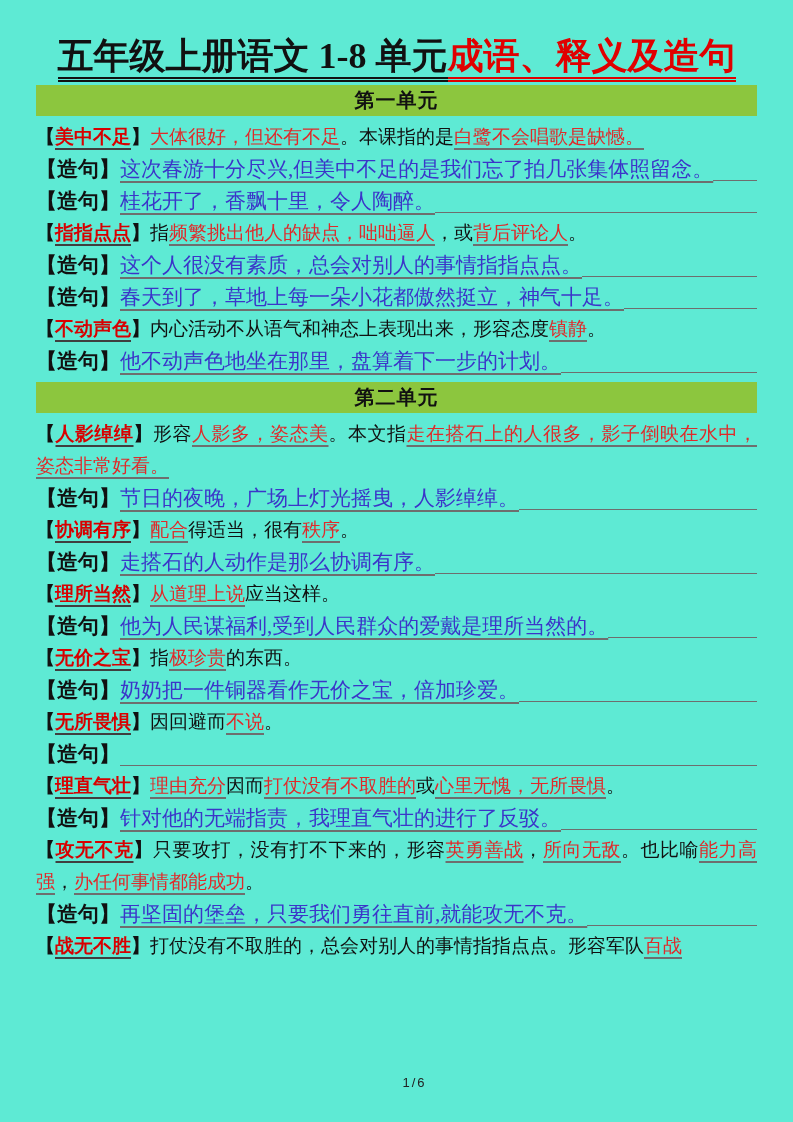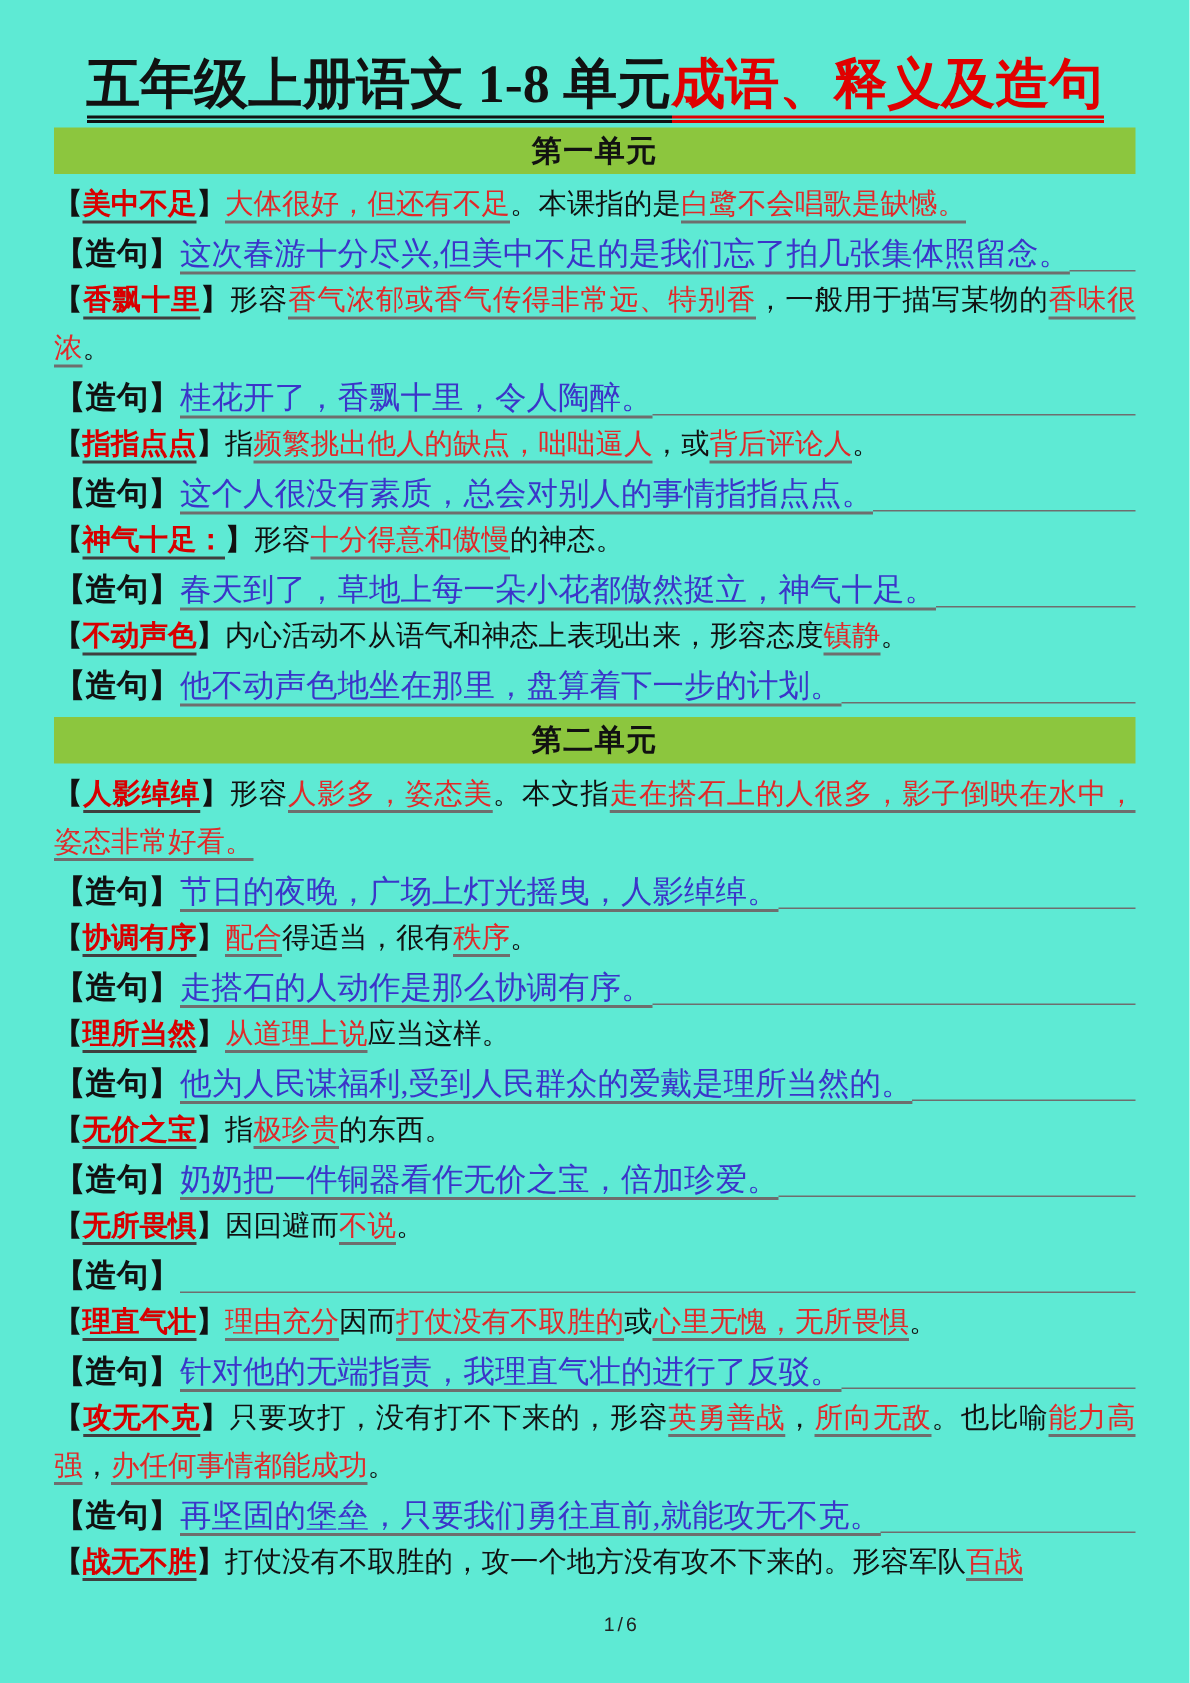--- a/index.html
+++ b/index.html
@@ -104,33 +104,31 @@
   <header class="title-row"><span class="title-black">五年级上册语文 1-8 单元</span><span class="title-red">成语、释义及造句</span></header>
 
   <main class="sections">
       <div class="banner">第一单元</div>
       <div class="def"><span class="seg-bracket">【</span><span class="seg-idiom">美中不足</span><span class="seg-bracket">】</span><span class="seg-red">大体很好，但还有不足</span><span class="seg-black">。本课指的是</span><span class="seg-red">白鹭不会唱歌是缺憾。</span></div>
       <div class="sent">
         <span class="sent-label">【造句】</span>
         <span class="sent-text">这次春游十分尽兴,但美中不足的是我们忘了拍几张集体照留念。</span>
         <span class="sent-fill"></span>
       </div>
-      <div class="def"><span class="seg-bracket">【</span><span class="seg-idiom">香飘十里</span><span class="seg-bracket">】</span><span class="seg-black">形容</span><span class="seg-red">香气浓郁或香气传得非常远、特别香</span><span class="seg-black">，一般用于描写某物的</span><span class="seg-red">香味很浓</span><span class="seg-black">。</span></div>
       <div class="sent">
         <span class="sent-label">【造句】</span>
         <span class="sent-text">桂花开了，香飘十里，令人陶醉。</span>
         <span class="sent-fill"></span>
       </div>
       <div class="def"><span class="seg-bracket">【</span><span class="seg-idiom">指指点点</span><span class="seg-bracket">】</span><span class="seg-black">指</span><span class="seg-red">频繁挑出他人的缺点，咄咄逼人</span><span class="seg-black">，或</span><span class="seg-red">背后评论人</span><span class="seg-black">。</span></div>
       <div class="sent">
         <span class="sent-label">【造句】</span>
         <span class="sent-text">这个人很没有素质，总会对别人的事情指指点点。</span>
         <span class="sent-fill"></span>
       </div>
-      <div class="def"><span class="seg-bracket">【</span><span class="seg-idiom">神气十足：</span><span class="seg-bracket">】</span><span class="seg-black">形容</span><span class="seg-red">十分得意和傲慢</span><span class="seg-black">的神态。</span></div>
       <div class="sent">
         <span class="sent-label">【造句】</span>
         <span class="sent-text">春天到了，草地上每一朵小花都傲然挺立，神气十足。</span>
         <span class="sent-fill"></span>
       </div>
       <div class="def"><span class="seg-bracket">【</span><span class="seg-idiom">不动声色</span><span class="seg-bracket">】</span><span class="seg-black">内心活动不从语气和神态上表现出来，形容态度</span><span class="seg-red">镇静</span><span class="seg-black">。</span></div>
       <div class="sent">
         <span class="sent-label">【造句】</span>
         <span class="sent-text">他不动声色地坐在那里，盘算着下一步的计划。</span>
         <span class="sent-fill"></span>
@@ -170,19 +168,19 @@
         <span class="sent-label">【造句】</span>
         <span class="sent-text">针对他的无端指责，我理直气壮的进行了反驳。</span>
         <span class="sent-fill"></span>
       </div>
       <div class="def"><span class="seg-bracket">【</span><span class="seg-idiom">攻无不克</span><span class="seg-bracket">】</span><span class="seg-black">只要攻打，没有打不下来的，形容</span><span class="seg-red">英勇善战</span><span class="seg-black">，</span><span class="seg-red">所向无敌</span><span class="seg-black">。也比喻</span><span class="seg-red">能力高强</span><span class="seg-black">，</span><span class="seg-red">办任何事情都能成功</span><span class="seg-black">。</span></div>
       <div class="sent">
         <span class="sent-label">【造句】</span>
         <span class="sent-text">再坚固的堡垒，只要我们勇往直前,就能攻无不克。</span>
         <span class="sent-fill"></span>
       </div>
-      <div class="def"><span class="seg-bracket">【</span><span class="seg-idiom">战无不胜</span><span class="seg-bracket">】</span><span class="seg-black">打仗没有不取胜的，攻一个地方没有攻不下来的。形容军队</span><span class="seg-red">百战</span></div>
+      <div class="def"><span class="seg-bracket">【</span><span class="seg-idiom">战无不胜</span><span class="seg-bracket">】</span><span class="seg-black">打仗没有不取胜的，总会对别人的事情指指点点。形容军队</span><span class="seg-red">百战</span></div>
     </main>
 
   <footer class="footer">
     <span>1/6</span>
   </footer>
 </div>
 
 </body></html>

